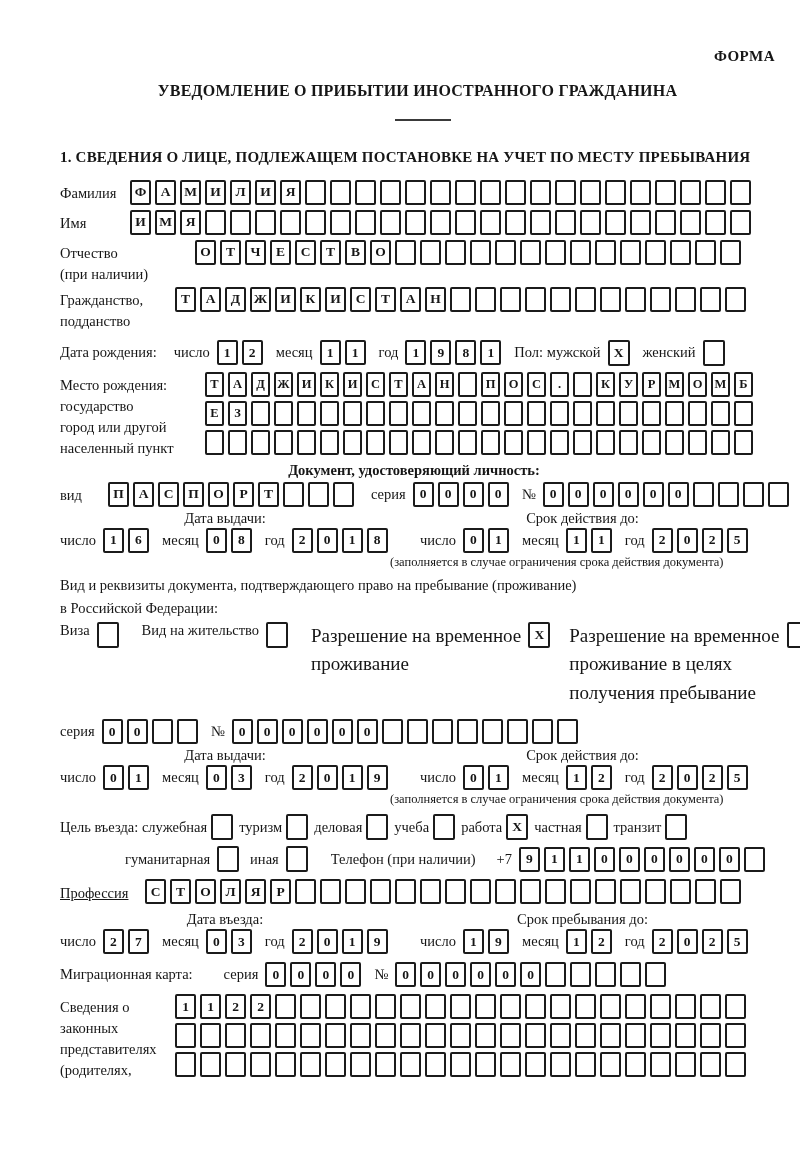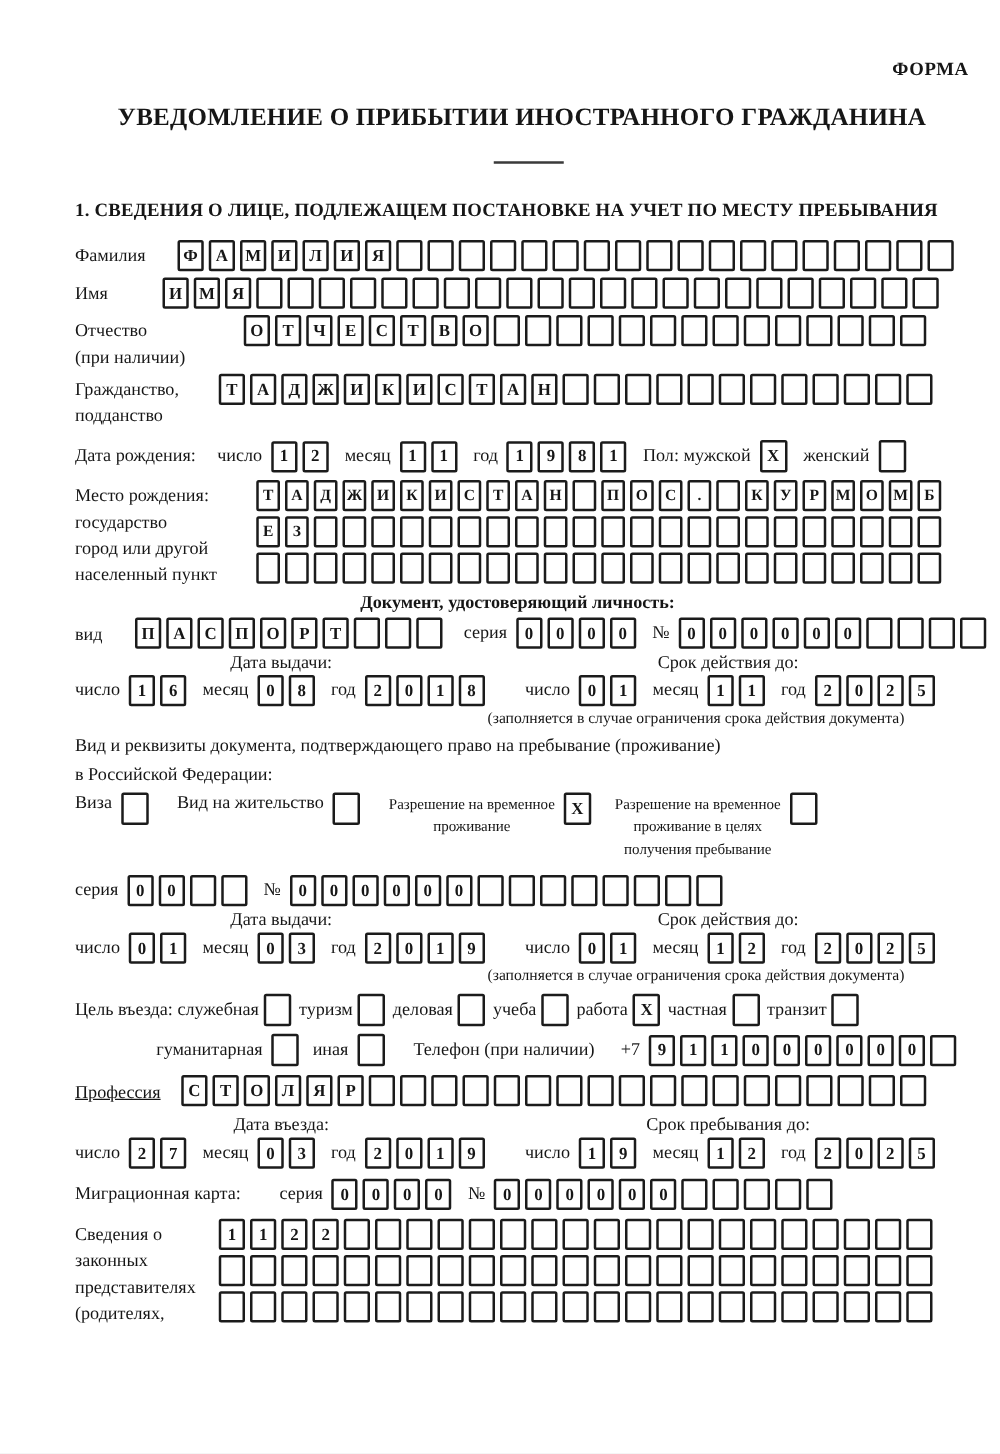--- a/index.html
+++ b/index.html
@@ -12,32 +12,32 @@
     padding:36px 25px 0 60px;
     font-family:"Liberation Serif","DejaVu Serif",serif;
     color:#161616;
     overflow:hidden;
   }
   
   .hdr{margin-left:558px;font-size:13.5px;line-height:1.45;}
   .hdr .p2{margin-top:5px;}
   .forma{margin-top:12px;text-align:right;font-weight:700;font-size:15px;letter-spacing:.5px;}
   
-  .title{margin-top:14px;text-align:center;font-weight:700;font-size:20px;line-height:1.55;letter-spacing:.2px;}
+  .title{margin-top:14px;text-align:center;font-weight:700;font-size:16px;line-height:1.55;letter-spacing:.2px;}
   .blankline{display:inline-block;width:56px;height:14px;border-bottom:2.5px solid #3a3a3a;margin-left:10px;vertical-align:baseline;}
   .section{margin-top:20px;font-weight:700;font-size:15px;letter-spacing:.2px;}
   
   #form-root{margin-top:0;}
   .row{display:flex;align-items:center;flex-wrap:nowrap;}
   .row.top{align-items:flex-start;}
   .txt{flex:none;font-size:14.5px;margin-right:7px;white-space:nowrap;}
   .txt.b{font-weight:700;}
   .txt.fixed{margin-right:0;}
   .lbl{flex:none;font-size:14.5px;line-height:1.45;padding-top:3px;}
-  .stack{flex:none;text-align:center;font-size:12px;line-height:1.5;margin-right:7px;}
+  .stack{flex:none;text-align:left;font-size:19px;line-height:1.5;margin-right:7px;}
   .grp{display:inline-flex;align-items:center;flex:none;}
   .cells{display:inline-flex;flex:none;margin-right:9px;}
   .cell{
     box-sizing:content-box;display:inline-flex;align-items:center;justify-content:center;
     width:17px;height:21px;border:2px solid #1b1b1b;border-radius:2px;
     margin-right:4px;font-size:13.5px;font-weight:700;flex:none;background:#fff;
   }
   .chk{width:18px;height:22px;margin-right:7px;}
   .cellcol{display:flex;flex-direction:column;gap:4px;}
   .cellcol .cells{margin-right:0;}
@@ -53,21 +53,21 @@
   <div class="title">
     <div>УВЕДОМЛЕНИЕ О ПРИБЫТИИ ИНОСТРАННОГО ГРАЖДАНИНА</div>
     <div>
       <span class="blankline"></span>
     </div>
   </div>
 
   <div class="section">1. СВЕДЕНИЯ О ЛИЦЕ, ПОДЛЕЖАЩЕМ ПОСТАНОВКЕ НА УЧЕТ ПО МЕСТУ ПРЕБЫВАНИЯ</div>
 
   <div id="form-root">
-      <div class="row" style="margin-top: 14px; gap: 12px;">
+      <div class="row" style="margin-top: 14px;">
         <div class="lbl" style="width: 70px;">
           <div>Фамилия</div>
         </div>
         <span class="cells">
           <span class="cell">Ф</span>
           <span class="cell">А</span>
           <span class="cell">М</span>
           <span class="cell">И</span>
           <span class="cell">Л</span>
           <span class="cell">И</span>

